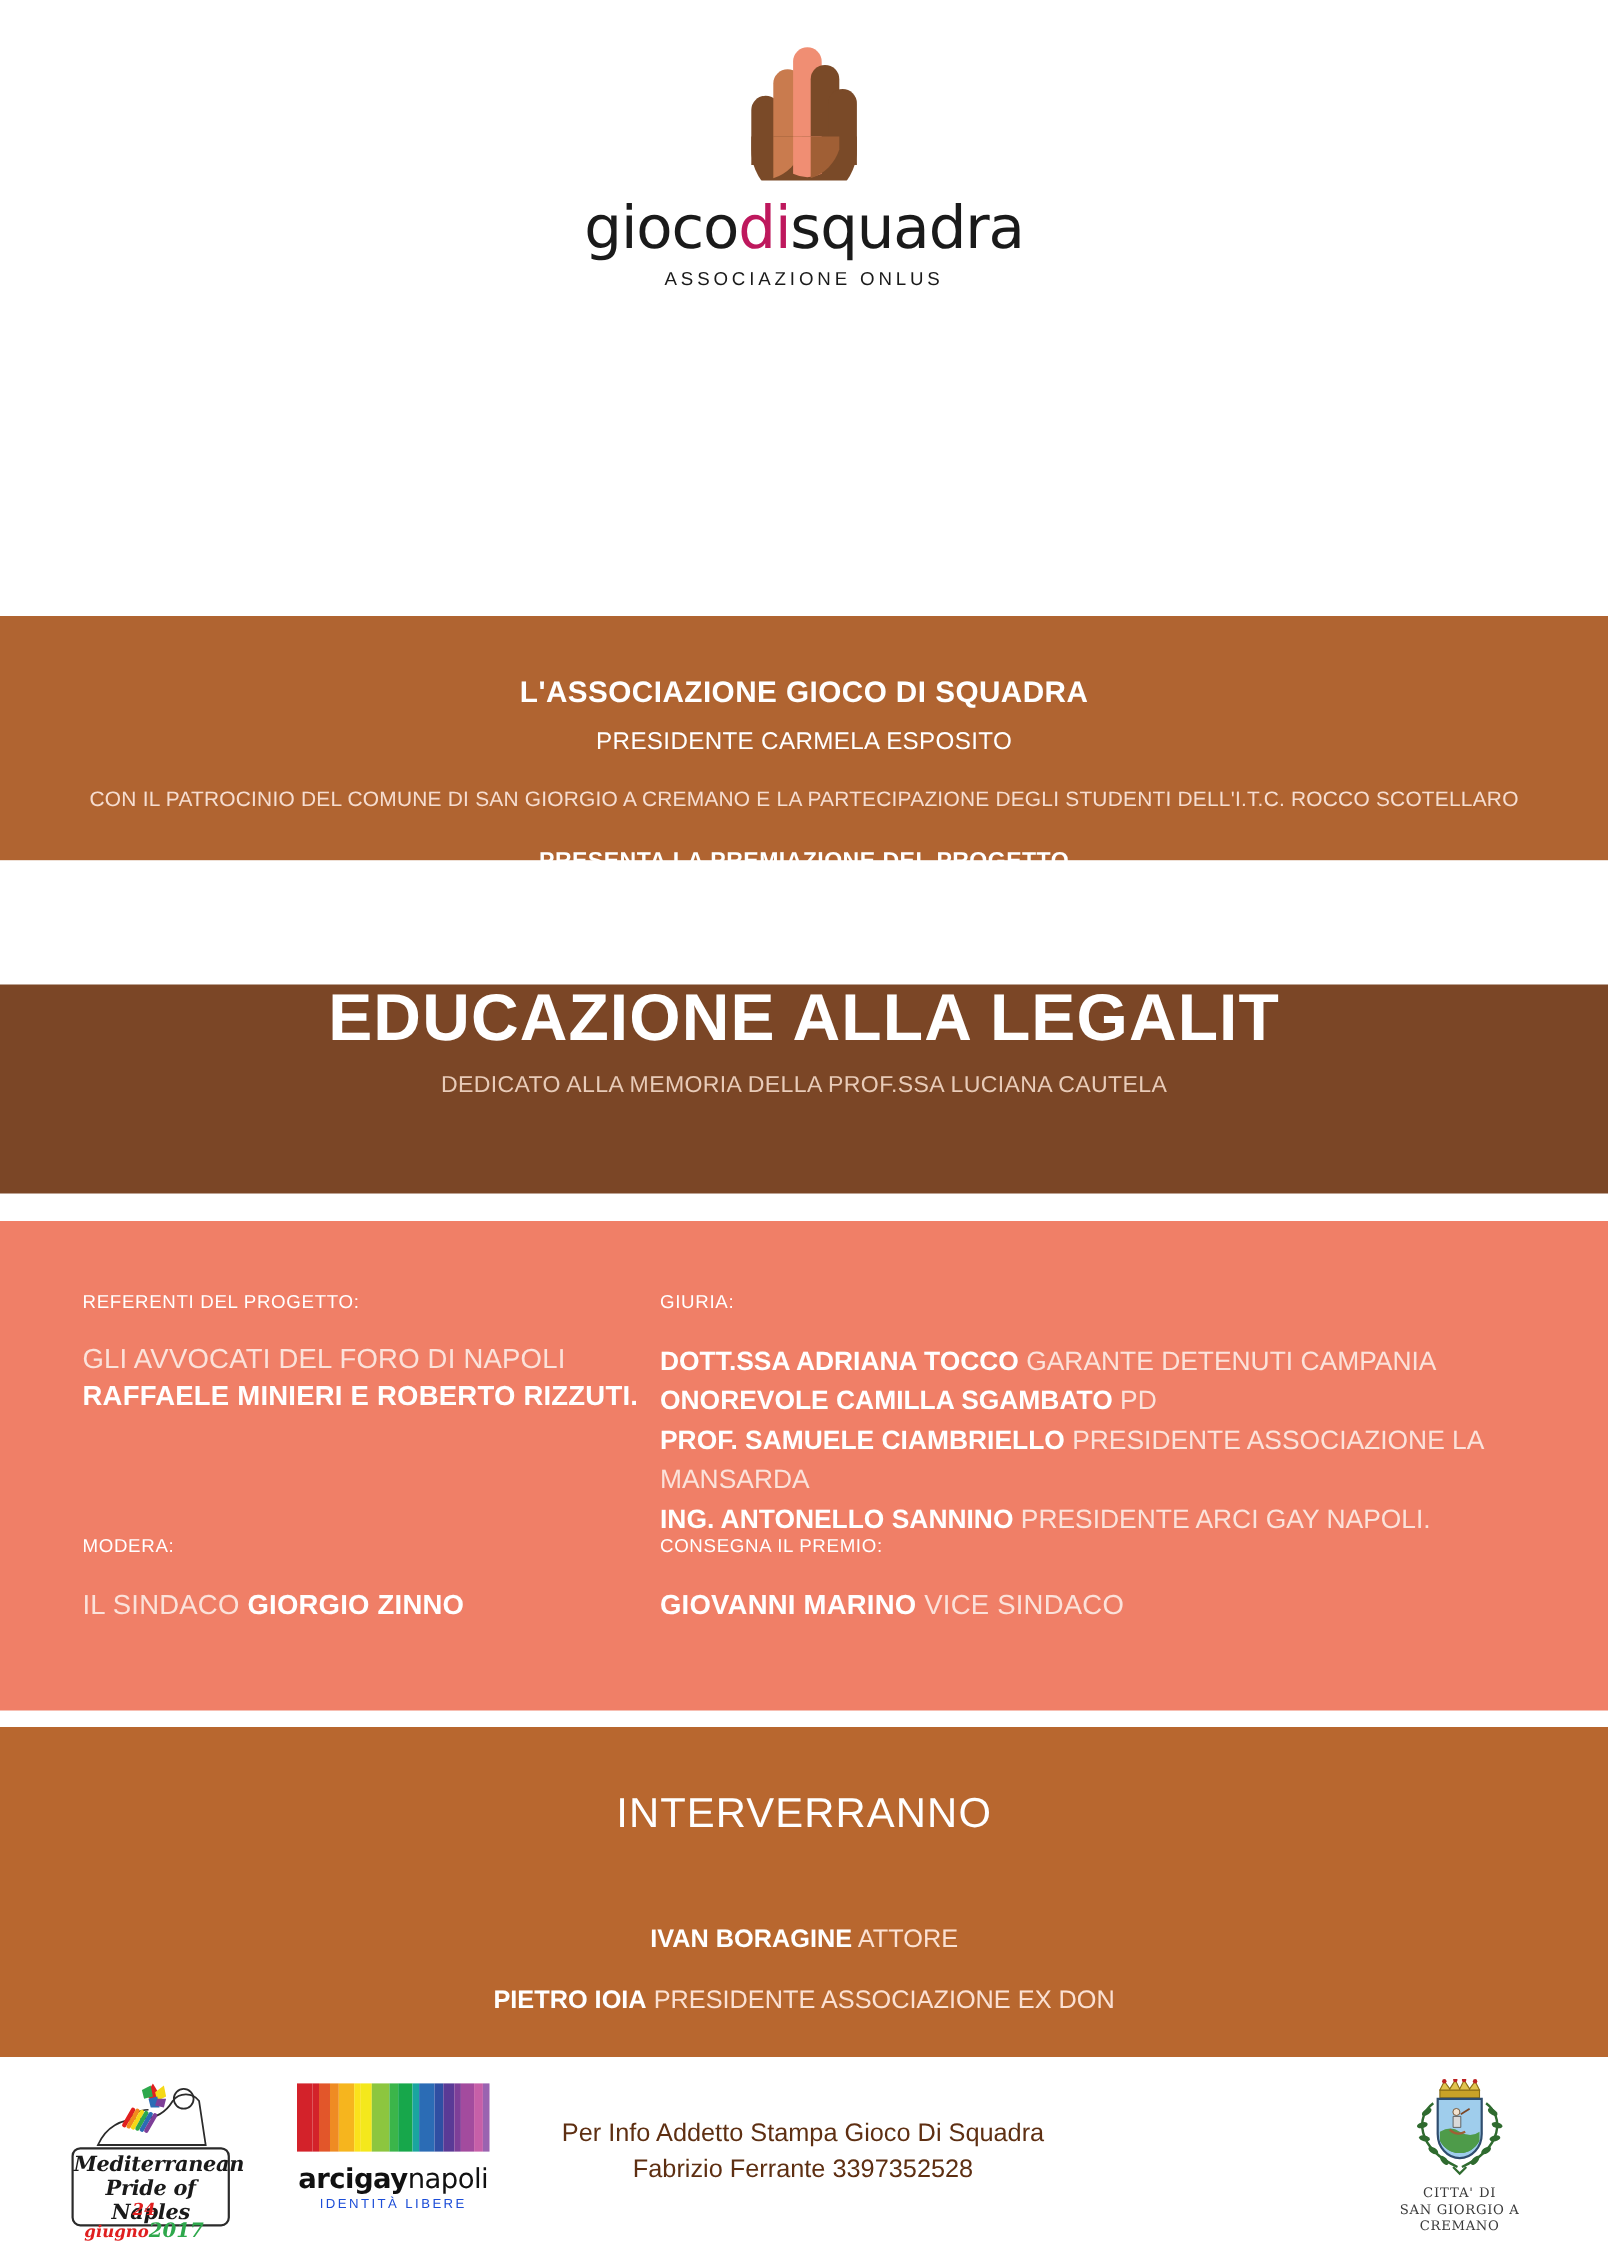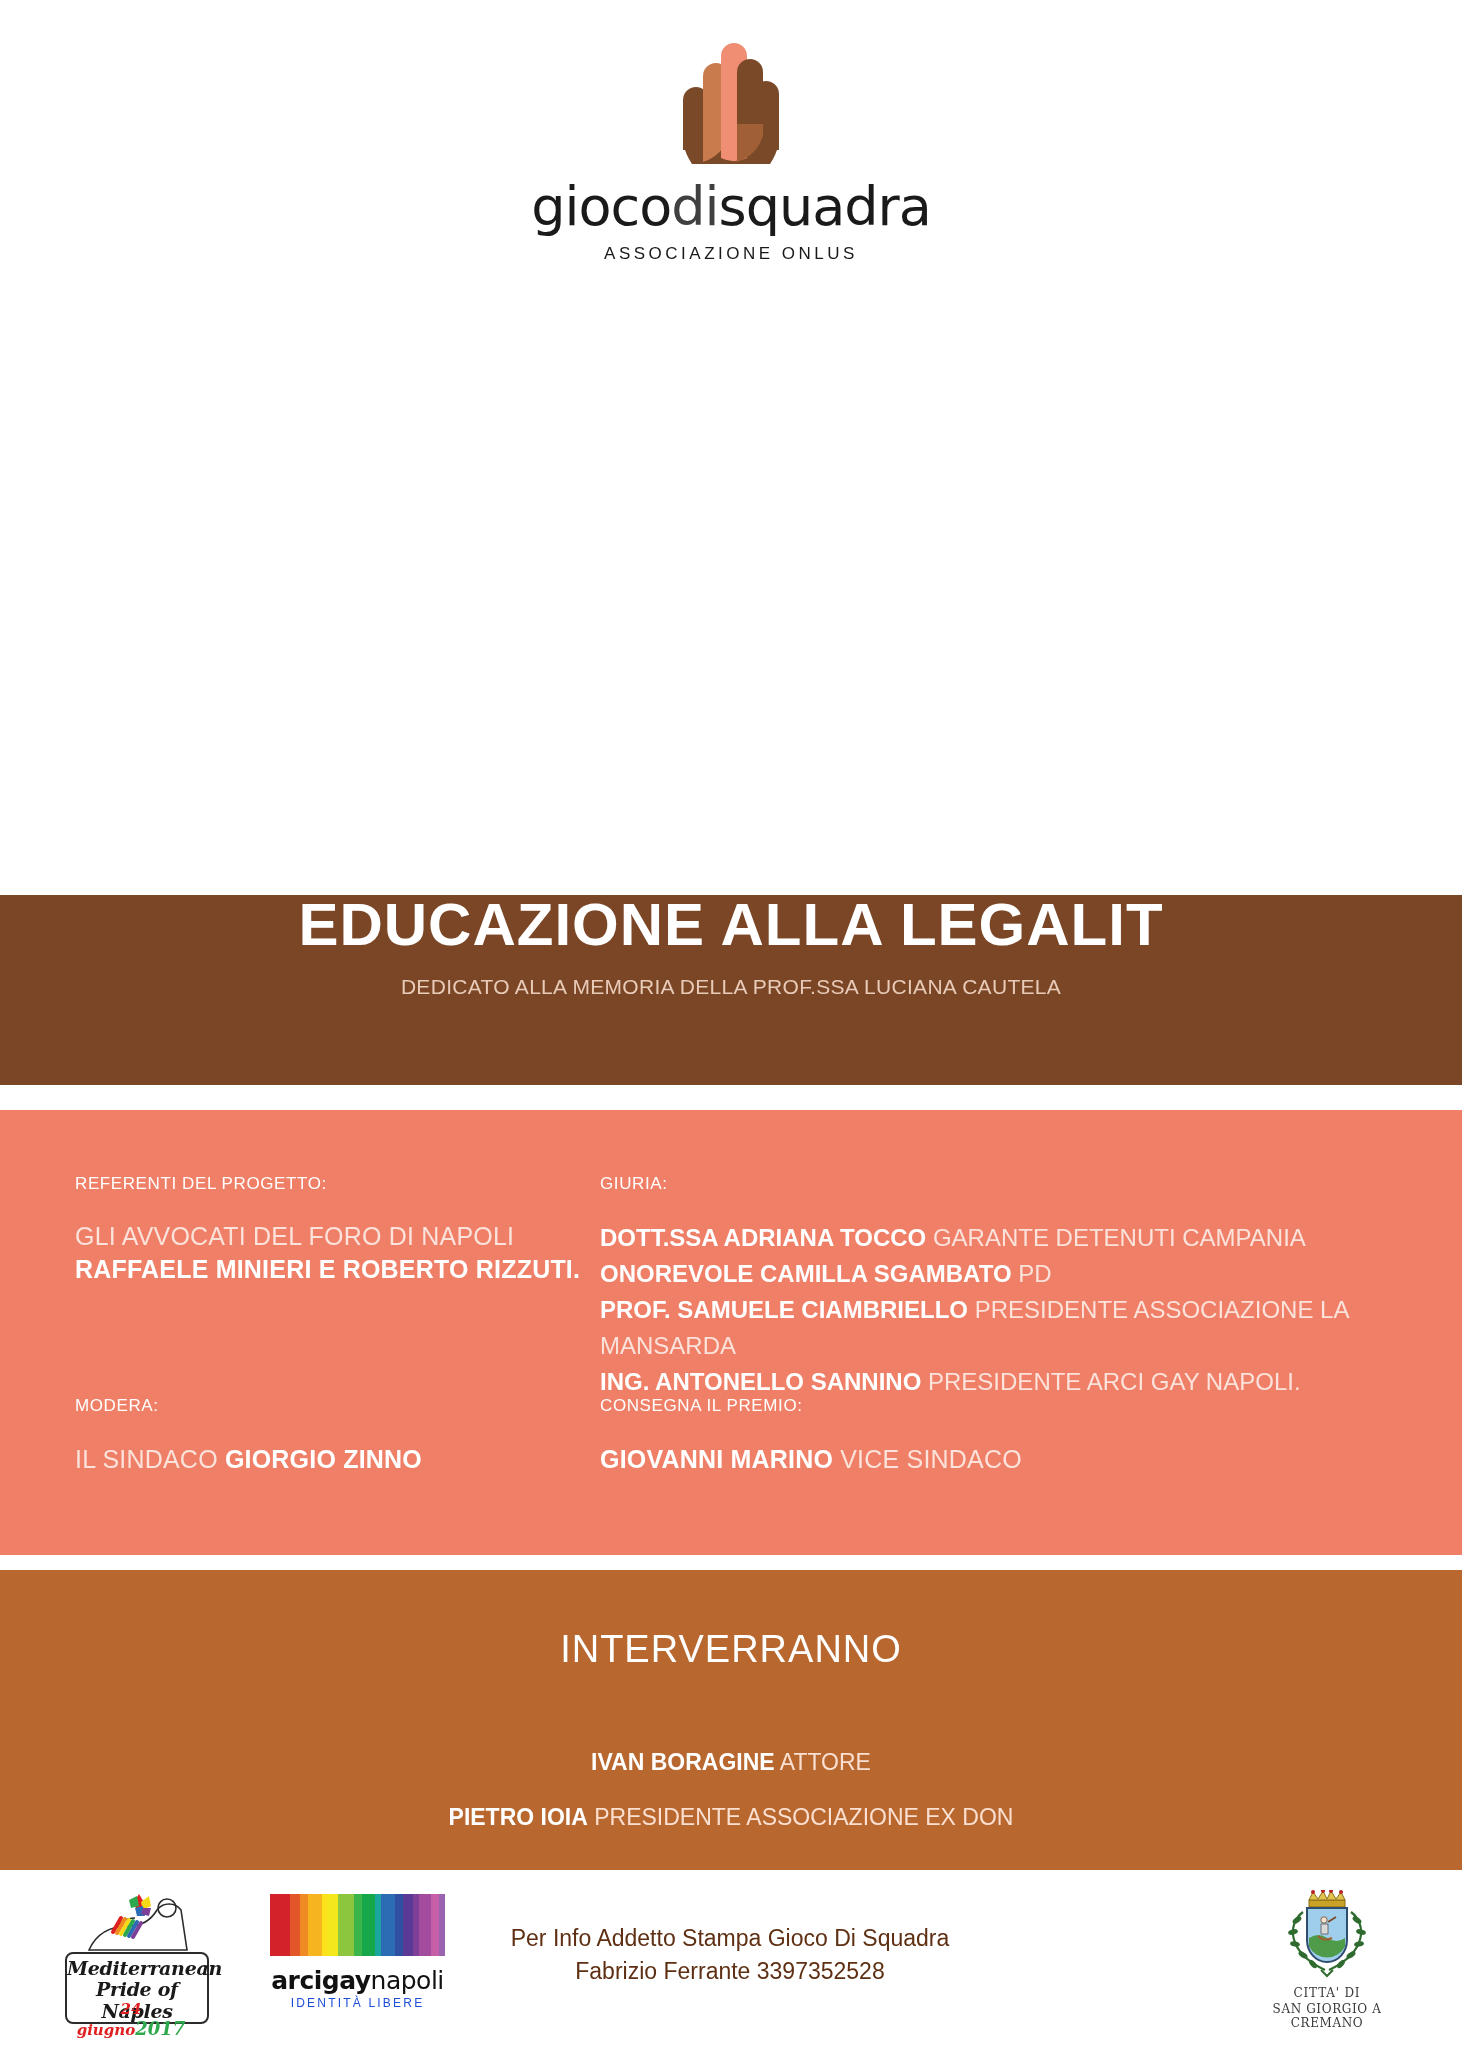--- a/index.html
+++ b/index.html
@@ -31,21 +31,21 @@
   }
   .logo-word{
     margin-top:16px;
     font-size:54px;
     letter-spacing:-1px;
     font-weight:400;
     color:#1a1a1a;
     line-height:1;
     font-family:"DejaVu Sans", sans-serif;
   }
-  .logo-word .di{ color:#404040; }
+  .logo-word .di{ color:#be185d; }
   .logo-sub{
     margin-top:10px;
     font-size:17px;
     letter-spacing:3.5px;
     color:#1a1a1a;
     font-weight:400;
   }
 
   
   .band{ position:absolute; left:0; width:1462px; box-sizing:border-box; }
@@ -217,20 +217,26 @@
         <path d="M28 86 h26 v12 a40 40 0 0 1 -26 26 z" fill="#c97b4e"></path>
         <path d="M46 86 h26 v34 a30 30 0 0 1 -26 0 z" fill="#f08e73"></path>
         <path d="M62 86 h26 v12 a40 40 0 0 1 -26 26 z" fill="#a05f35"></path>
       </svg>
     </div>
     <div class="logo-word"><span>gioco</span><span class="di">di</span><span>squadra</span></div>
     <div class="logo-sub">ASSOCIAZIONE ONLUS</div>
   </div>
 
 
+  <div class="band band-assoc ctr">
+    <p class="assoc-1">L'ASSOCIAZIONE GIOCO DI SQUADRA</p>
+    <p class="assoc-2">PRESIDENTE CARMELA ESPOSITO</p>
+    <p class="assoc-3">CON IL PATROCINIO DEL COMUNE DI SAN GIORGIO A CREMANO E LA PARTECIPAZIONE DEGLI STUDENTI DELL'I.T.C. ROCCO SCOTELLARO</p>
+    <p class="assoc-4">PRESENTA LA PREMIAZIONE DEL PROGETTO</p>
+  </div>
 
   <div class="band band-title ctr">
     <p class="title-main">EDUCAZIONE ALLA LEGALIT</p>
     <p class="title-sub">DEDICATO ALLA MEMORIA DELLA PROF.SSA LUCIANA CAUTELA</p>
   </div>
 
   <div class="band band-people">
     <div class="people-grid">
 
       <div class="col-left">

